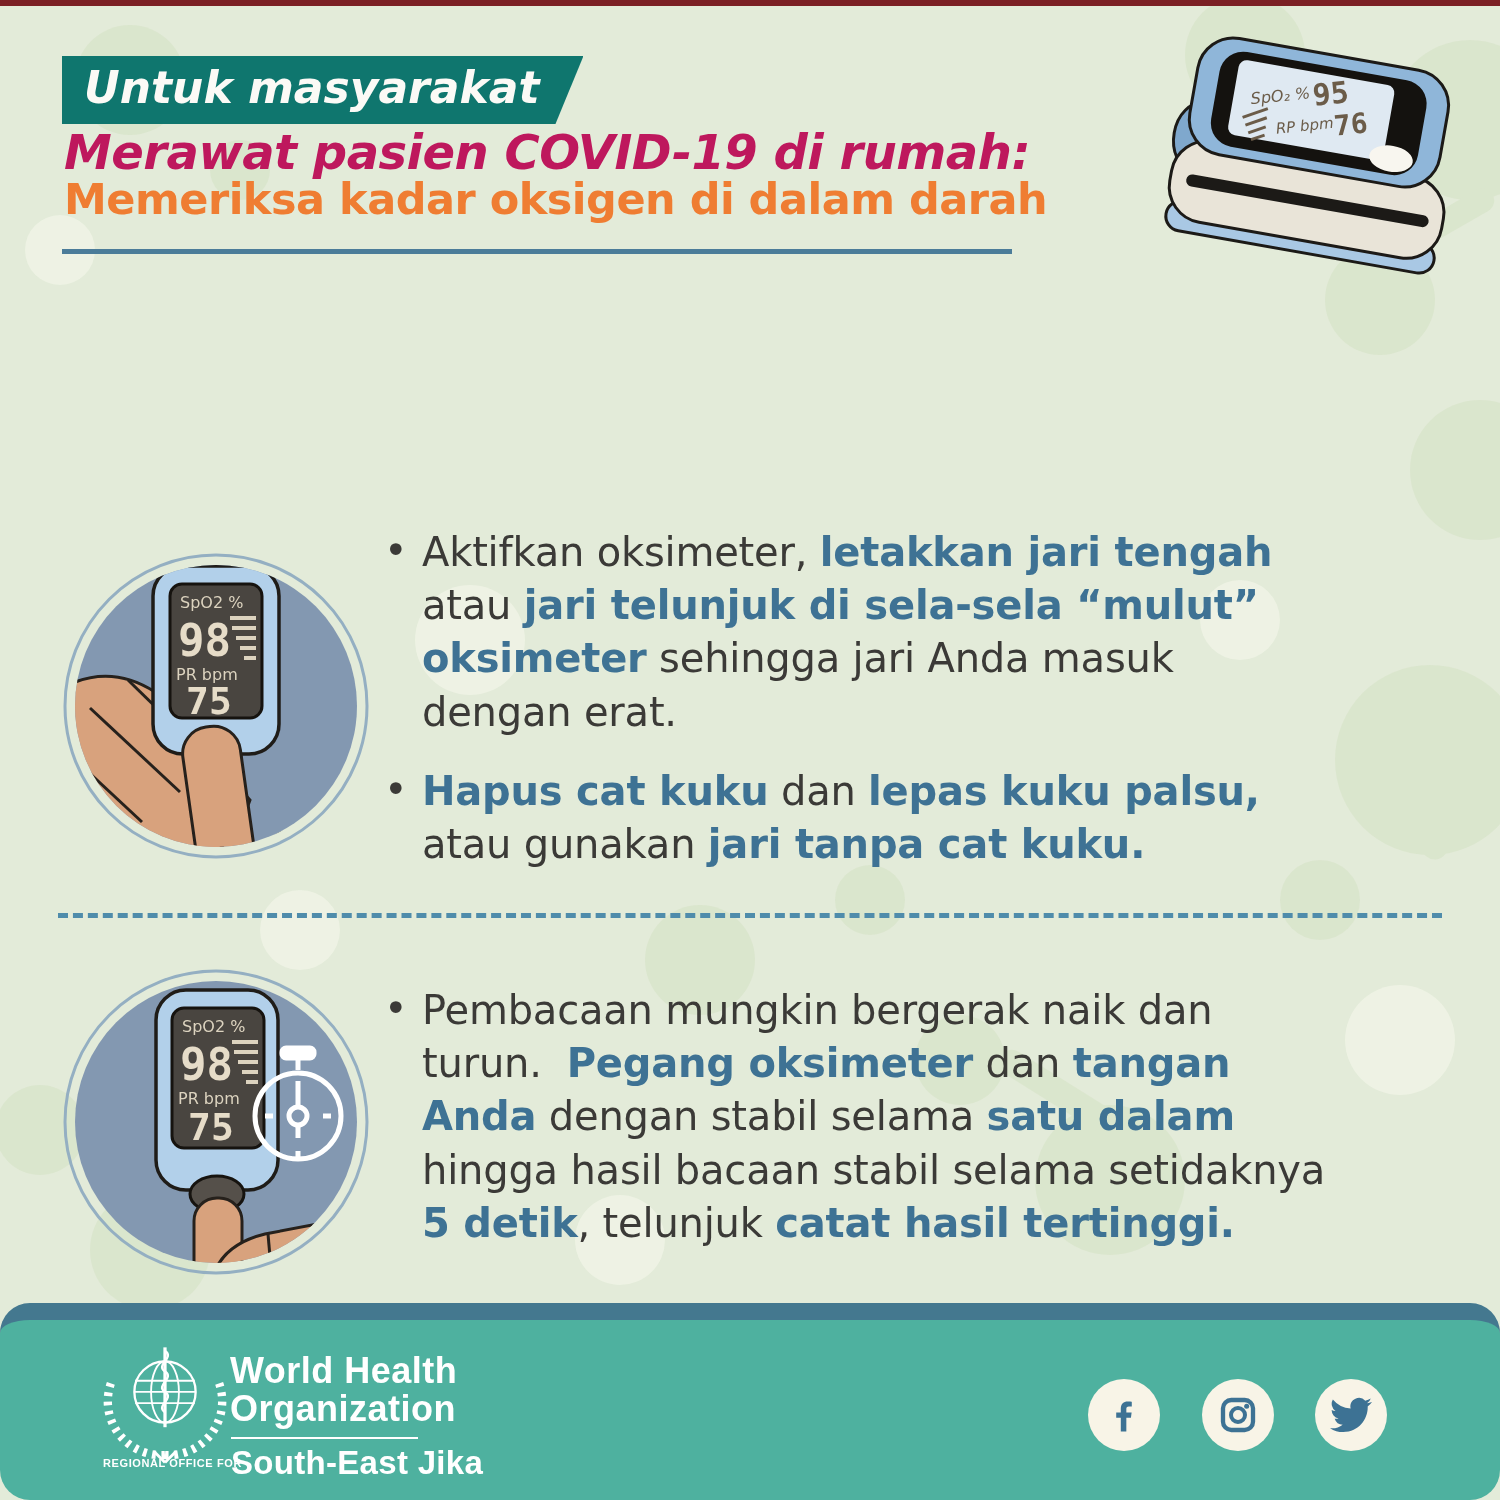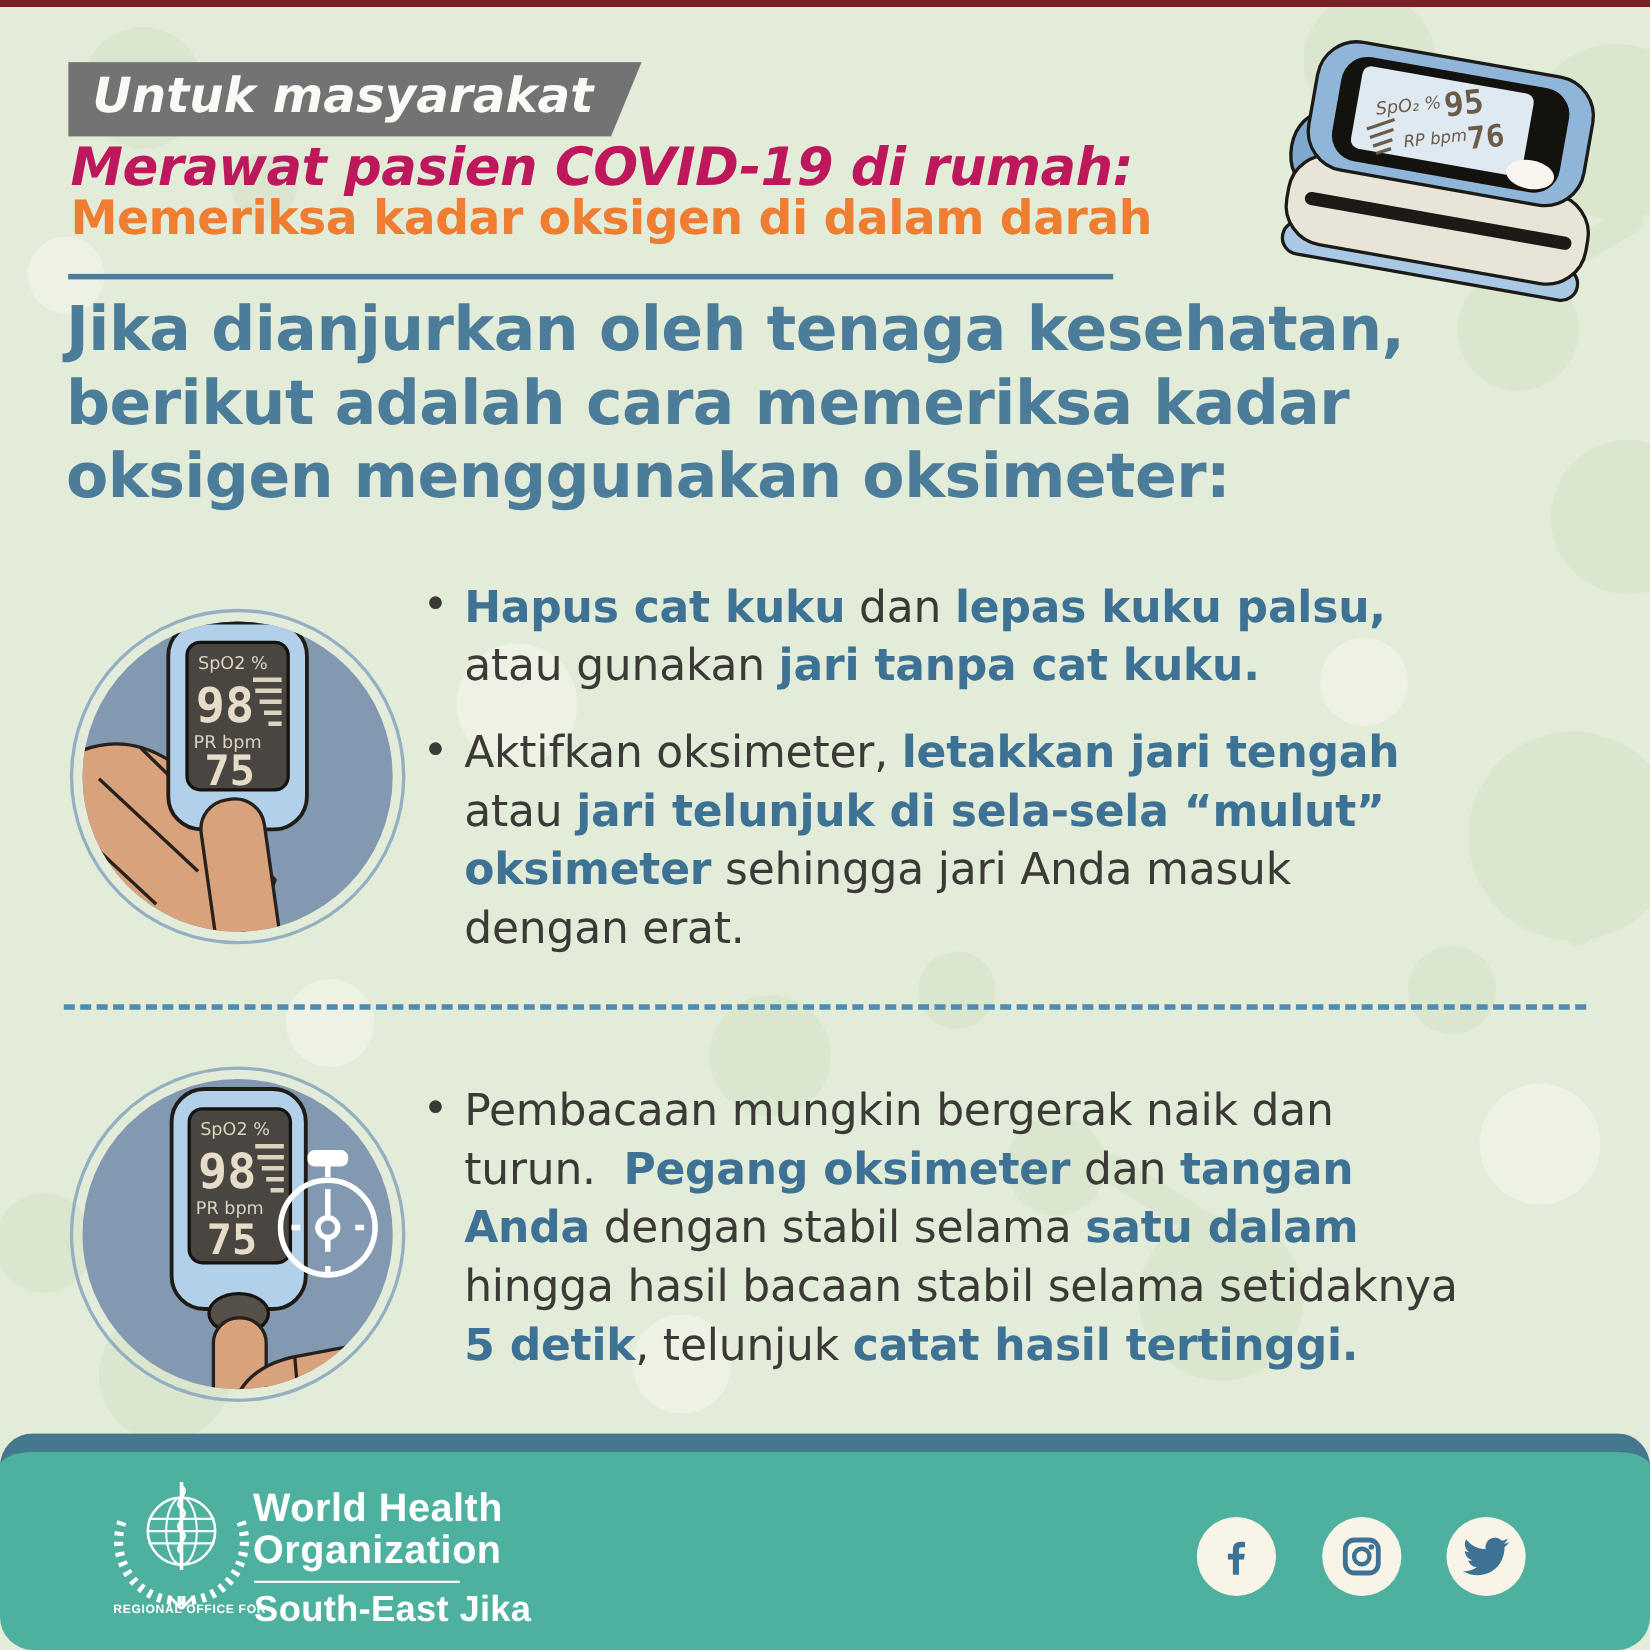--- a/index.html
+++ b/index.html
@@ -3,21 +3,21 @@
 <meta charset="utf-8">
 <style>
   html,body{margin:0;padding:0;background:#ffffff;}
   .poster{position:relative;width:1500px;height:1500px;background:#e3ebd9;overflow:hidden;
           font-family:"DejaVu Sans",sans-serif;}
   
   .bg-decor{position:absolute;inset:0;pointer-events:none;}
   
   .top-strip{position:absolute;left:0;top:0;width:100%;height:6px;background:#7b2024;}
   
-  .badge{position:absolute;left:62px;top:56px;background:#737373;color:#fbfaf6;
+  .badge{position:absolute;left:62px;top:56px;background:#0f766e;color:#fbfaf6;
          font-weight:bold;font-style:italic;font-size:44px;line-height:1;
          padding:10px 44px 14px 22px;
          clip-path:polygon(0 0,100% 0,calc(100% - 28px) 100%,0 100%);}
   .subtitle{position:absolute;left:64px;top:124px;font-size:48px;font-weight:bold;
             font-style:italic;color:#be185d;letter-spacing:-0.5px;}
   .subtitle2{position:absolute;left:64px;top:174px;font-size:43px;font-weight:bold;
              color:#ef7d32;letter-spacing:-0.5px;}
   .solid-divider{position:absolute;left:62px;top:249px;width:950px;height:5px;background:#4b7c99;}
   .heading{position:absolute;left:60px;top:266px;width:1400px;font-size:56px;font-weight:bold;
            color:#4b7c99;line-height:1.2;white-space:pre-line;letter-spacing:-0.5px;}
@@ -116,23 +116,20 @@
           <line x1="90" y1="100" x2="108" y2="96"></line>
             <line x1="92" y1="107" x2="106" y2="104"></line>
         </g>
       </g>
       <ellipse cx="242" cy="118" rx="22" ry="13" fill="#f8f6ef"></ellipse>
     </g>
   </svg>
 
   <div class="solid-divider"></div>
 
-  <div class="heading">Jika dianjurkan oleh tenaga kesehatan,
-berikut adalah cara memeriksa kadar
-oksigen menggunakan oksimeter:</div>
 
   <svg class="circle1" width="312" height="312" viewBox="0 0 312 312">
     <defs>
         <clipPath id="clip1">
           <circle cx="156" cy="156" r="141"></circle>
         </clipPath>
       </defs>
     <circle cx="156" cy="156" r="151" fill="none" stroke="#94afc2" stroke-width="3"></circle>
     <circle cx="156" cy="156" r="141" fill="#8398b1"></circle>
     <g clip-path="url(#clip1)">
@@ -155,26 +152,26 @@
       </g>
       <text class="scr-label" x="116" y="130" font-size="16" fill="#dcd3bf">PR bpm</text>
       <text class="seg" x="126" y="164" font-size="38" fill="#e6dcc8">75</text>
       <ellipse cx="156" cy="208" rx="25" ry="15" fill="#494540" stroke="#16130f" stroke-width="3"></ellipse>
       <rect x="130" y="176" width="58" height="160" rx="27" transform="rotate(-8 159 256)" fill="#d8a27d" stroke="#26211c" stroke-width="3"></rect>
       <path d="M196 336 Q198 276 244 280 Q282 286 282 336 Z" fill="#d8a27d" stroke="#26211c" stroke-width="3"></path>
     </g>
   </svg>
 
   <ul class="bullets bullets1">
-    <li><span class="hl">Hapus cat kuku</span><span> dan </span><span class="hl">lepas kuku palsu,</span><span>
-atau gunakan </span><span class="hl">jari tanpa cat kuku.</span></li>
     <li><span>Aktifkan oksimeter, </span><span class="hl">letakkan jari tengah</span><span>
 atau </span><span class="hl">jari telunjuk di sela-sela “mulut”
 oksimeter</span><span> sehingga jari Anda masuk
 dengan erat.</span></li>
+    <li><span class="hl">Hapus cat kuku</span><span> dan </span><span class="hl">lepas kuku palsu,</span><span>
+atau gunakan </span><span class="hl">jari tanpa cat kuku.</span></li>
   </ul>
 
   <div class="dashed-divider"></div>
 
   <svg class="circle2" width="312" height="312" viewBox="0 0 312 312">
     <defs>
         <clipPath id="clip2">
           <circle cx="156" cy="156" r="141"></circle>
         </clipPath>
       </defs>

